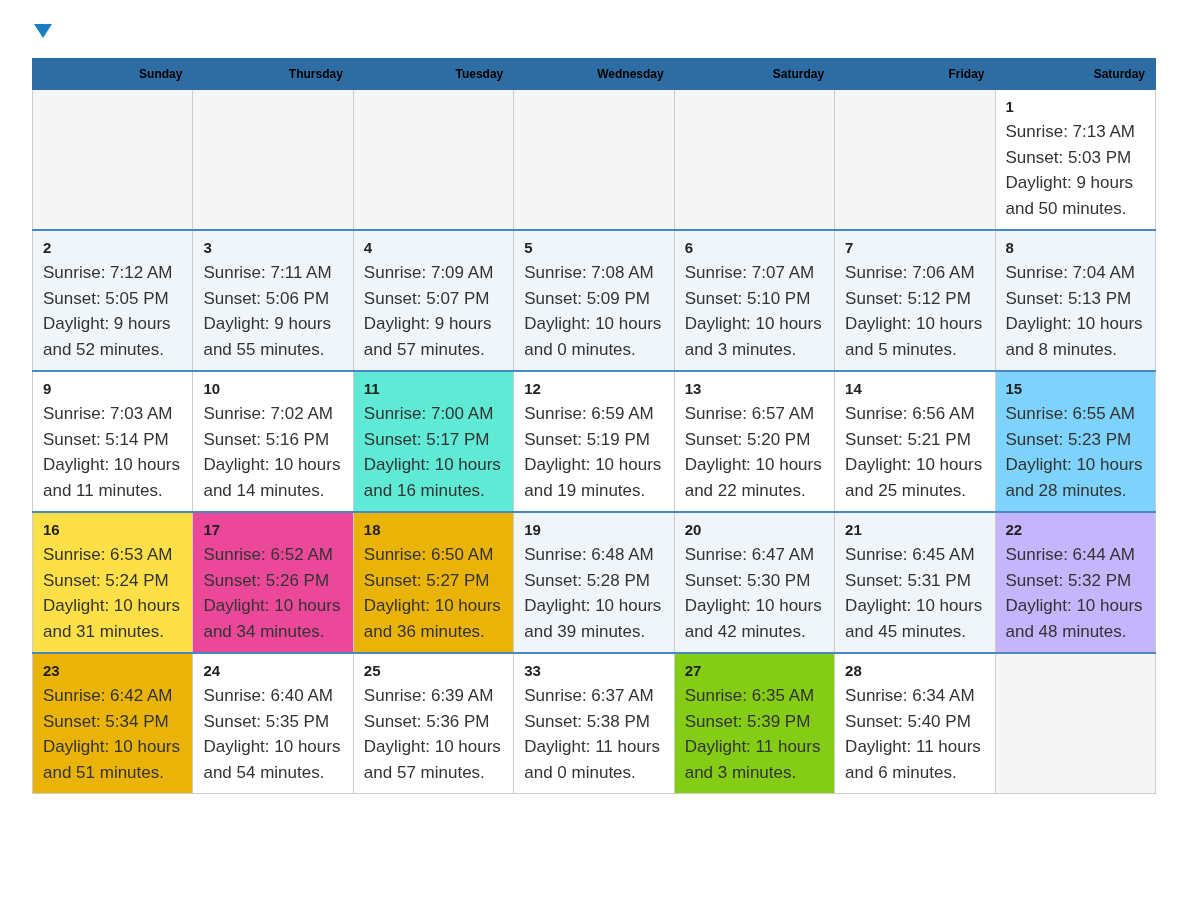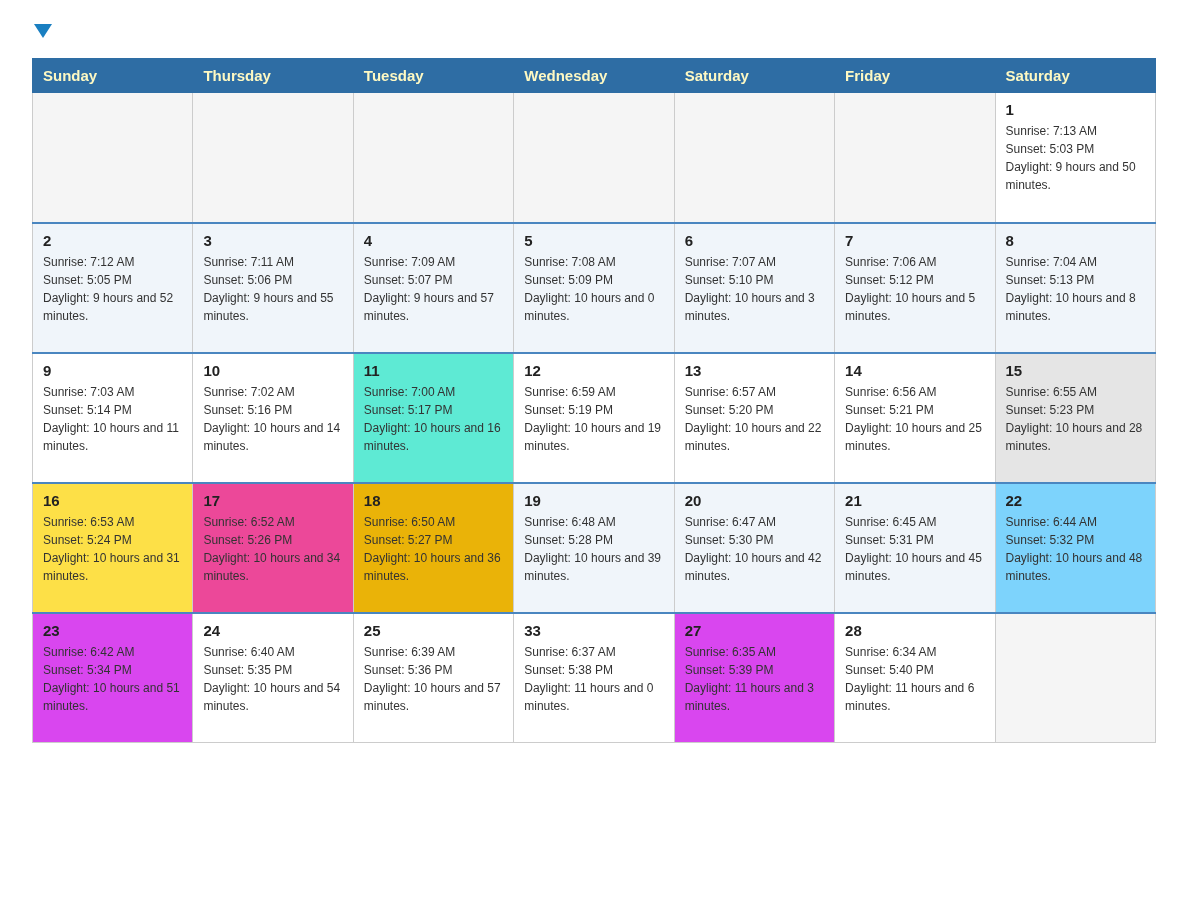--- a/index.html
+++ b/index.html
@@ -44,25 +44,25 @@
       color: #444;
       margin-top: 4px;
     }
     .calendar {
       width: 100%;
       border-collapse: collapse;
       border: 1px solid #aaa;
     }
     .calendar th {
       background: #2e6da4;
-      color: #fef9c3;
-      font-size: 15px;
+      color: #000000;
+      font-size: 12px;
       font-weight: bold;
       padding: 8px 10px;
-      text-align: left;
+      text-align: right;
       border: 1px solid #2e6da4;
     }
     .calendar td {
       vertical-align: top;
       padding: 8px 10px;
       border: 1px solid #ccc;
       font-size: 13px;
       color: #333;
       width: 14.28%;
       min-height: 100px;
@@ -75,21 +75,21 @@
       background: #fff;
     }
     .day-num {
       font-size: 15px;
       font-weight: bold;
       color: #222;
       display: block;
       margin-bottom: 4px;
     }
     .day-info {
-      font-size: 12px;
+      font-size: 17px;
       color: #333;
       line-height: 1.5;
     }
     .empty-cell {
       background: #f5f8fb;
     }
     
     .calendar tbody tr td {
       border-top: 2px solid #4a86c0;
     }
@@ -194,21 +194,21 @@
           <div class="day-info">Sunrise: 6:59 AM<br>Sunset: 5:19 PM<br>Daylight: 10 hours and 19 minutes.</div>
         </td>
         <td style="background: rgb(255, 255, 255);">
           <span class="day-num">13</span>
           <div class="day-info">Sunrise: 6:57 AM<br>Sunset: 5:20 PM<br>Daylight: 10 hours and 22 minutes.</div>
         </td>
         <td style="background: rgb(255, 255, 255);">
           <span class="day-num">14</span>
           <div class="day-info">Sunrise: 6:56 AM<br>Sunset: 5:21 PM<br>Daylight: 10 hours and 25 minutes.</div>
         </td>
-        <td style="background: #e5e5e5;">
+        <td style="background: #7dd3fc;">
           <span class="day-num">15</span>
           <div class="day-info">Sunrise: 6:55 AM<br>Sunset: 5:23 PM<br>Daylight: 10 hours and 28 minutes.</div>
         </td>
       </tr>
       <tr>
         <td style="background: #fde047;">
           <span class="day-num">16</span>
           <div class="day-info">Sunrise: 6:53 AM<br>Sunset: 5:24 PM<br>Daylight: 10 hours and 31 minutes.</div>
         </td>
         <td style="background: #ec4899;">
@@ -224,43 +224,43 @@
           <div class="day-info">Sunrise: 6:48 AM<br>Sunset: 5:28 PM<br>Daylight: 10 hours and 39 minutes.</div>
         </td>
         <td style="background: rgb(240, 245, 250);">
           <span class="day-num">20</span>
           <div class="day-info">Sunrise: 6:47 AM<br>Sunset: 5:30 PM<br>Daylight: 10 hours and 42 minutes.</div>
         </td>
         <td style="background: rgb(240, 245, 250);">
           <span class="day-num">21</span>
           <div class="day-info">Sunrise: 6:45 AM<br>Sunset: 5:31 PM<br>Daylight: 10 hours and 45 minutes.</div>
         </td>
-        <td style="background: #7dd3fc;">
+        <td style="background: #c4b5fd;">
           <span class="day-num">22</span>
           <div class="day-info">Sunrise: 6:44 AM<br>Sunset: 5:32 PM<br>Daylight: 10 hours and 48 minutes.</div>
         </td>
       </tr>
       <tr>
-        <td style="background: #d946ef;">
+        <td style="background: #eab308;">
           <span class="day-num">23</span>
           <div class="day-info">Sunrise: 6:42 AM<br>Sunset: 5:34 PM<br>Daylight: 10 hours and 51 minutes.</div>
         </td>
         <td style="background: rgb(255, 255, 255);">
           <span class="day-num">24</span>
           <div class="day-info">Sunrise: 6:40 AM<br>Sunset: 5:35 PM<br>Daylight: 10 hours and 54 minutes.</div>
         </td>
         <td style="background: rgb(255, 255, 255);">
           <span class="day-num">25</span>
           <div class="day-info">Sunrise: 6:39 AM<br>Sunset: 5:36 PM<br>Daylight: 10 hours and 57 minutes.</div>
         </td>
         <td style="background: rgb(255, 255, 255);">
           <span class="day-num">33</span>
           <div class="day-info">Sunrise: 6:37 AM<br>Sunset: 5:38 PM<br>Daylight: 11 hours and 0 minutes.</div>
         </td>
-        <td style="background: #d946ef;">
+        <td style="background: #84cc16;">
           <span class="day-num">27</span>
           <div class="day-info">Sunrise: 6:35 AM<br>Sunset: 5:39 PM<br>Daylight: 11 hours and 3 minutes.</div>
         </td>
         <td style="background: rgb(255, 255, 255);">
           <span class="day-num">28</span>
           <div class="day-info">Sunrise: 6:34 AM<br>Sunset: 5:40 PM<br>Daylight: 11 hours and 6 minutes.</div>
         </td>
         <td class="empty-cell" style="background: rgb(245, 245, 245);"></td>
       </tr>
     </tbody>

